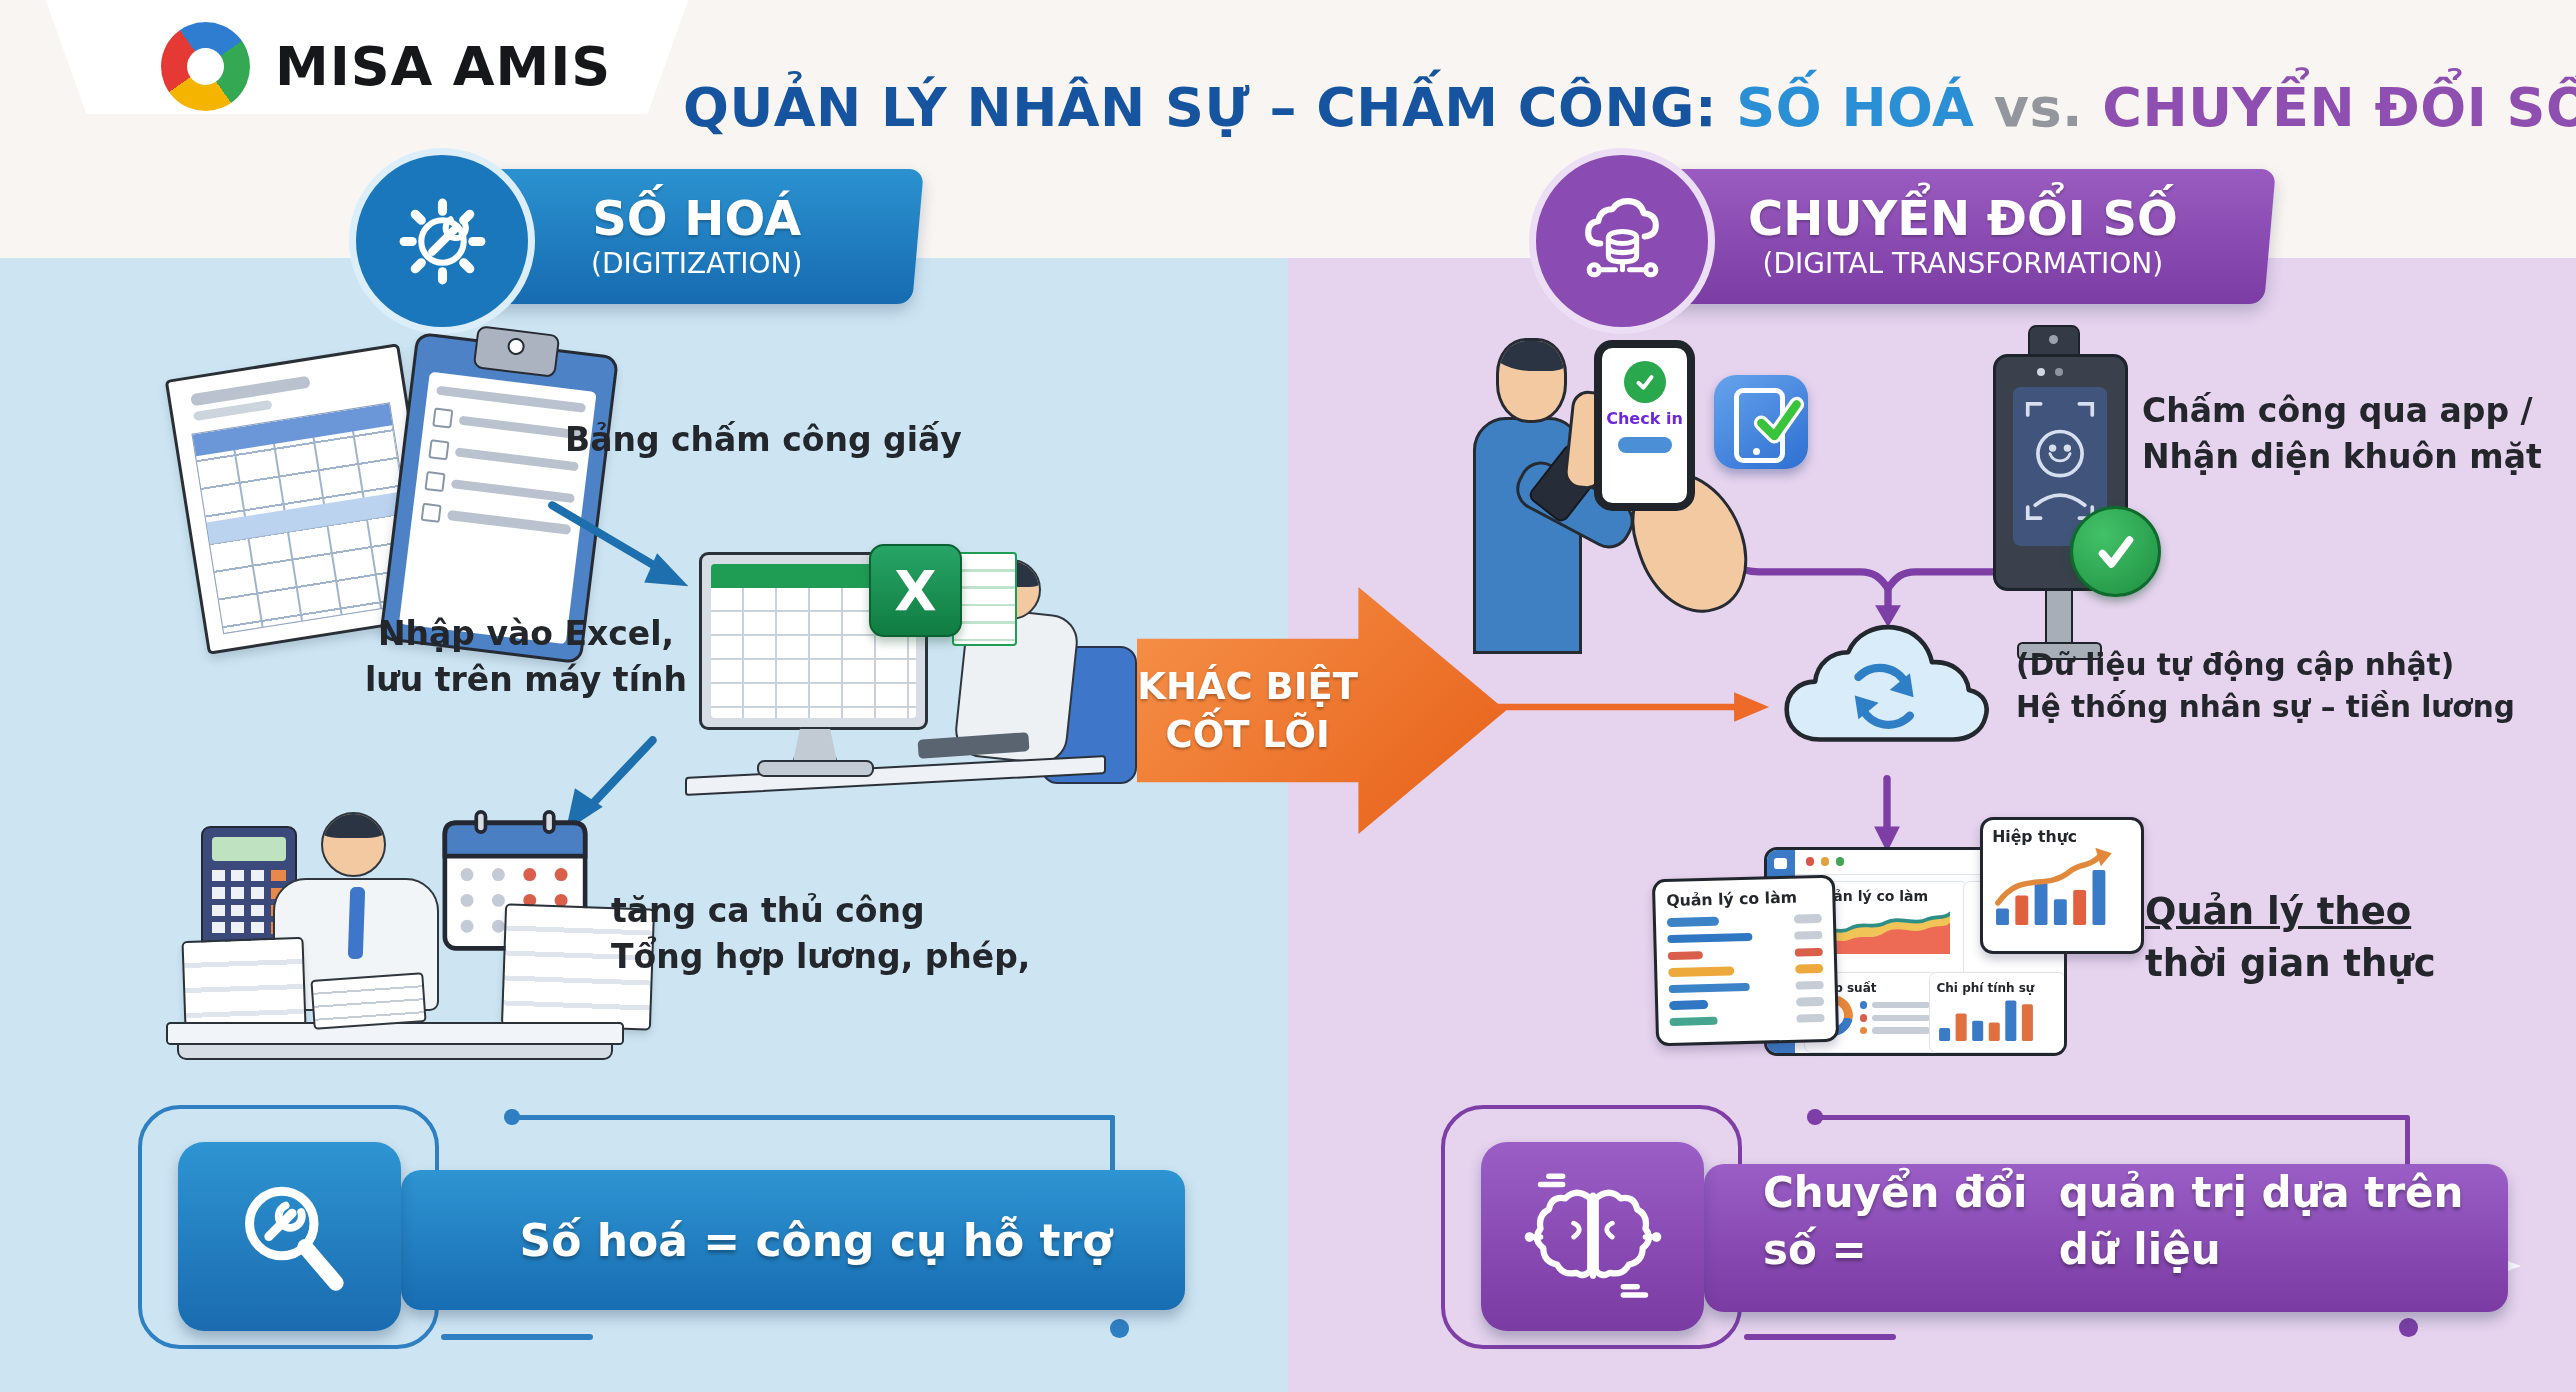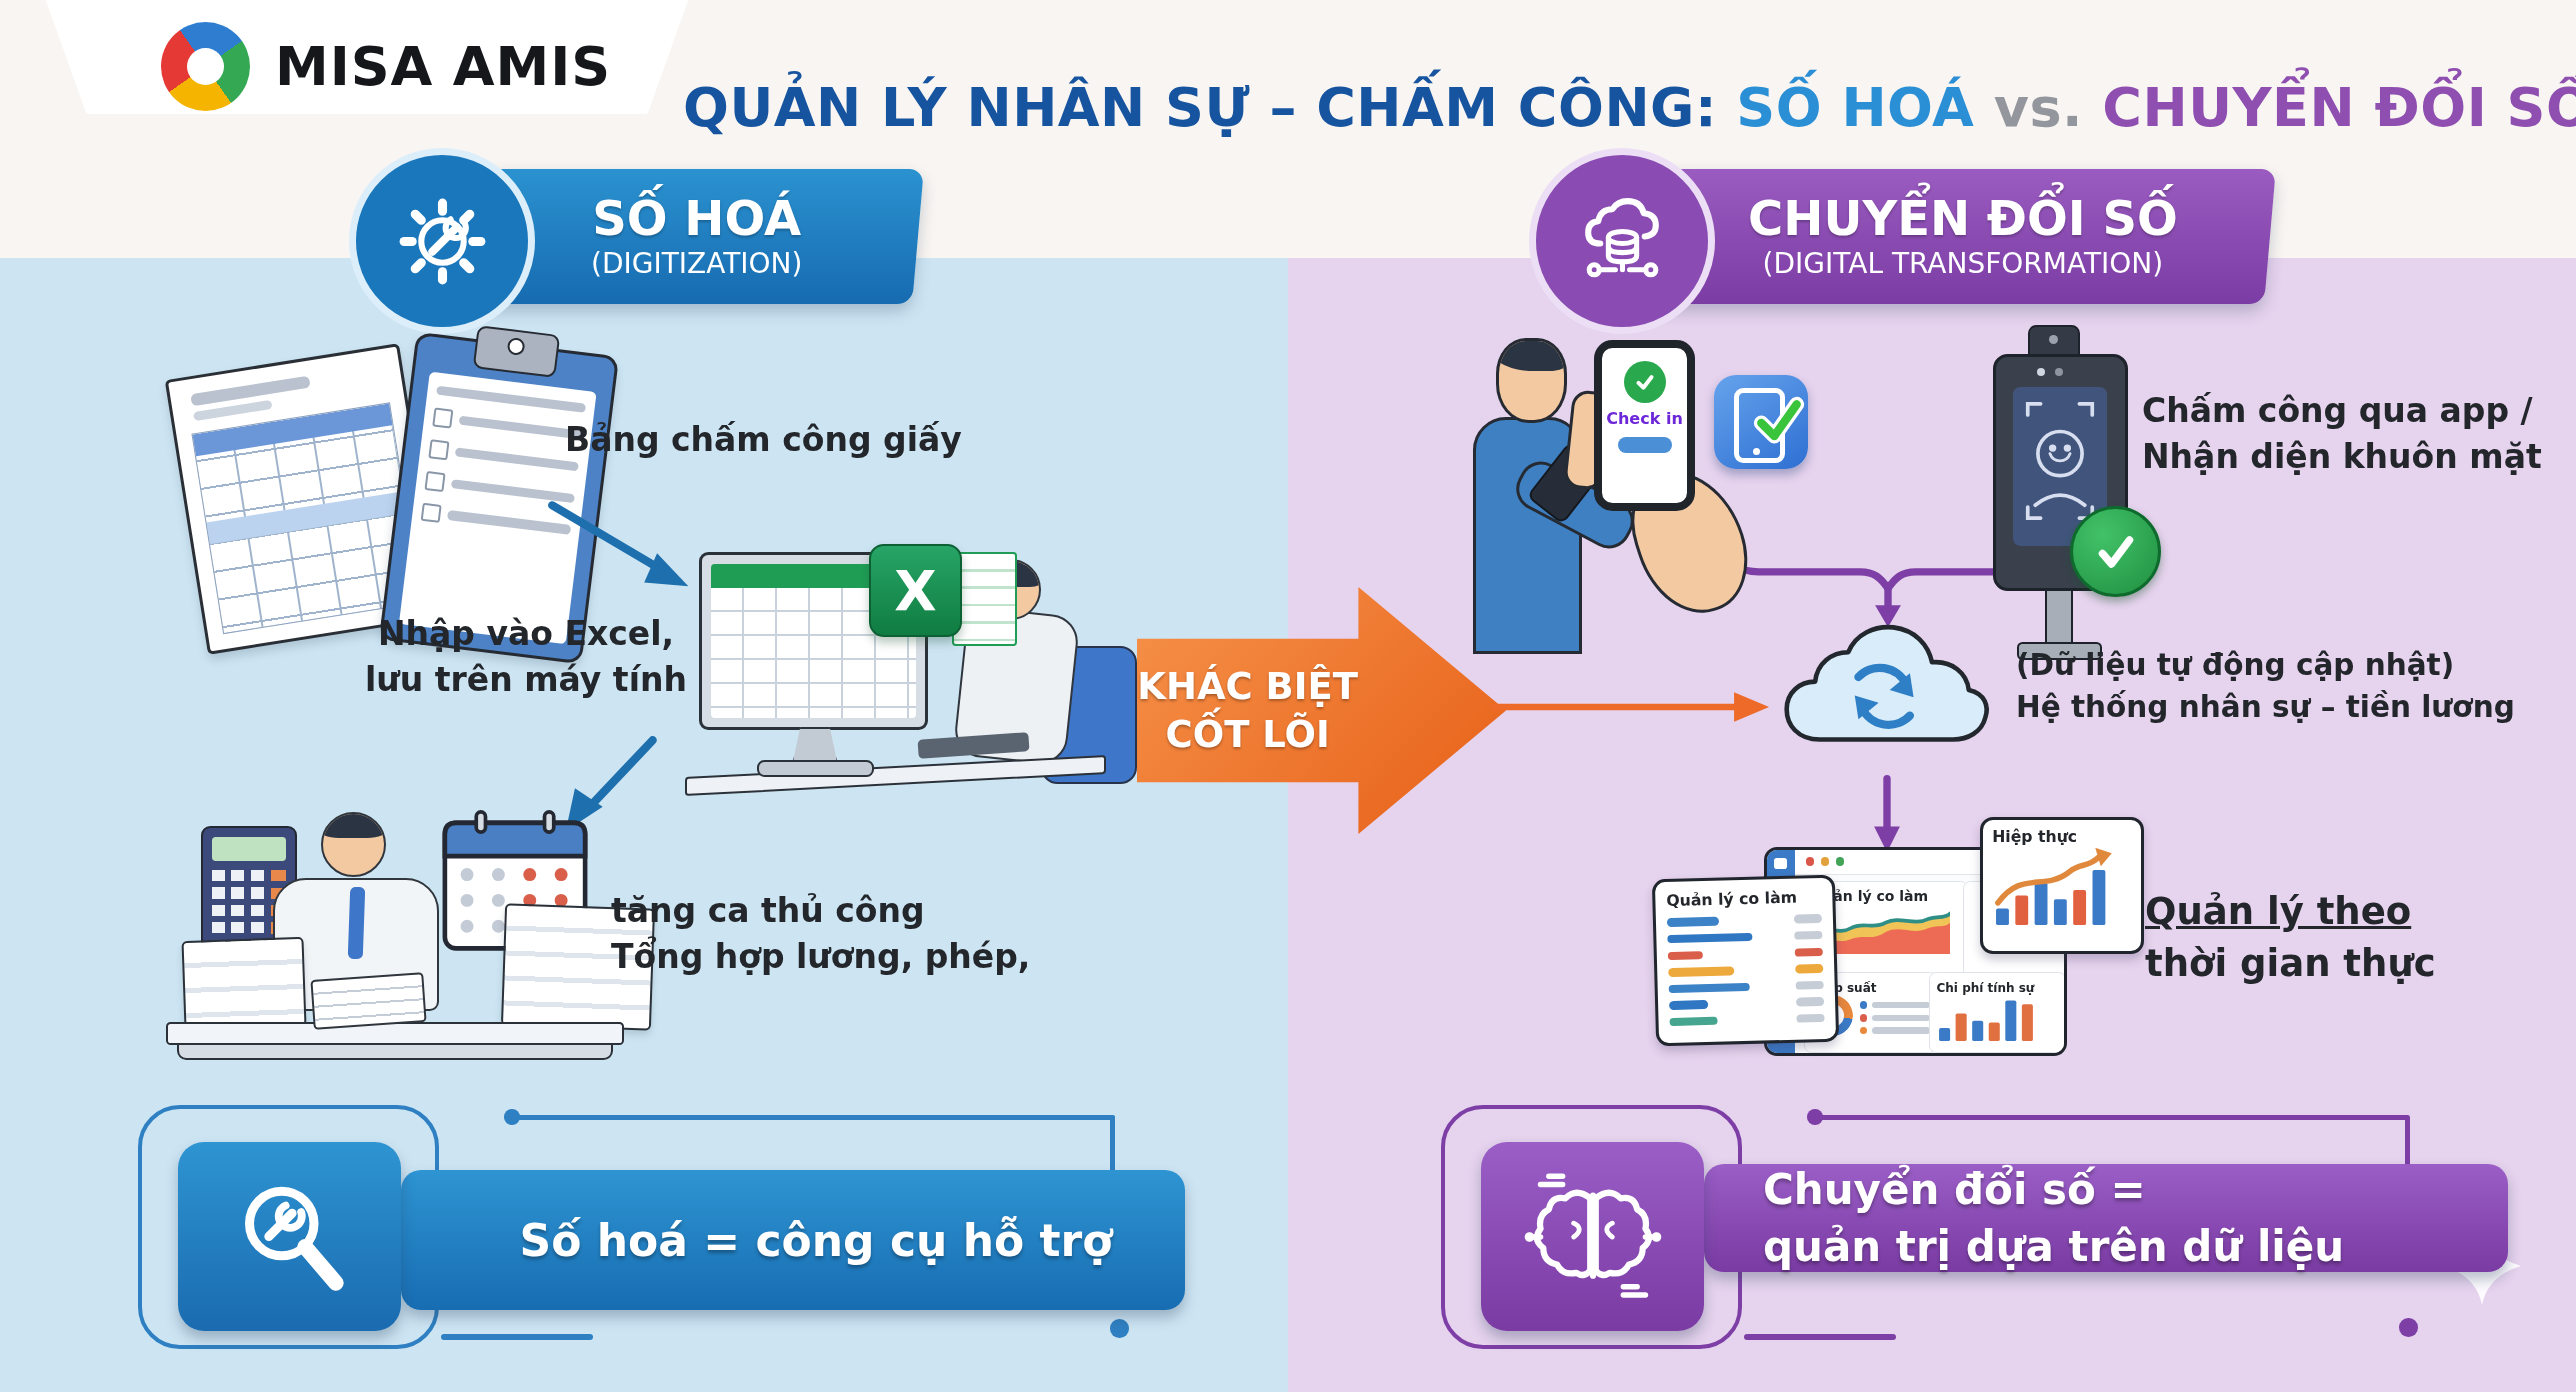--- a/index.html
+++ b/index.html
@@ -530,21 +530,21 @@
       <path d="M48 22 q-10-8 -18 0 q-10-2 -12 8 q-8 4 -6 14 q-6 8 2 14 q0 10 10 12 q4 8 14 6 q6 4 10-2 Z" stroke-width="4.5"></path>
       <path d="M52 22 q10-8 18 0 q10-2 12 8 q8 4 6 14 q6 8-2 14 q0 10-10 12 q-4 8-14 6 q-6 4-10-2 Z" stroke-width="4.5"></path>
       <path d="M50 20 v58" stroke-width="4.5"></path>
       <path d="M36 40 q8 4 0 10 M64 40 q-8 4 0 10" stroke-width="3.5"></path>
       <path d="M12 50 h-6 M88 50 h6" stroke-width="4"></path>
       <circle cx="4" cy="50" r="3" fill="#fff"></circle>
         <circle cx="96" cy="50" r="3" fill="#fff"></circle>
       <path d="M28 12 h-16 M28 6 h-10 M72 92 h16 M72 86 h10" stroke-width="4"></path>
     </svg>
   </div>
-  <div class="abs banner-bar p" style="left:1704px;top:1164px;width:745px;height:108px;padding-left:59px;flex-direction:column;align-items:flex-start;justify-content:center;">
+  <div class="abs banner-bar p" style="left:1704px;top:1164px;width:745px;height:148px;padding-left:59px;flex-direction:row;align-items:flex-start;justify-content:center;">
     <div class="banner-text" style="font-size:42px;line-height:57px;">Chuyển đổi số =</div>
     <div class="banner-text" style="font-size:42px;line-height:57px;">quản trị dựa trên dữ liệu</div>
   </div>
 
   <svg class="abs" style="left:2443px;top:1227px;" width="78" height="78" viewBox="0 0 80 80">
     <path class="sparkle" d="M40 0 Q46 30 80 40 Q46 50 40 80 Q34 50 0 40 Q34 30 40 0 Z"></path>
   </svg>
 
 </div>
 

